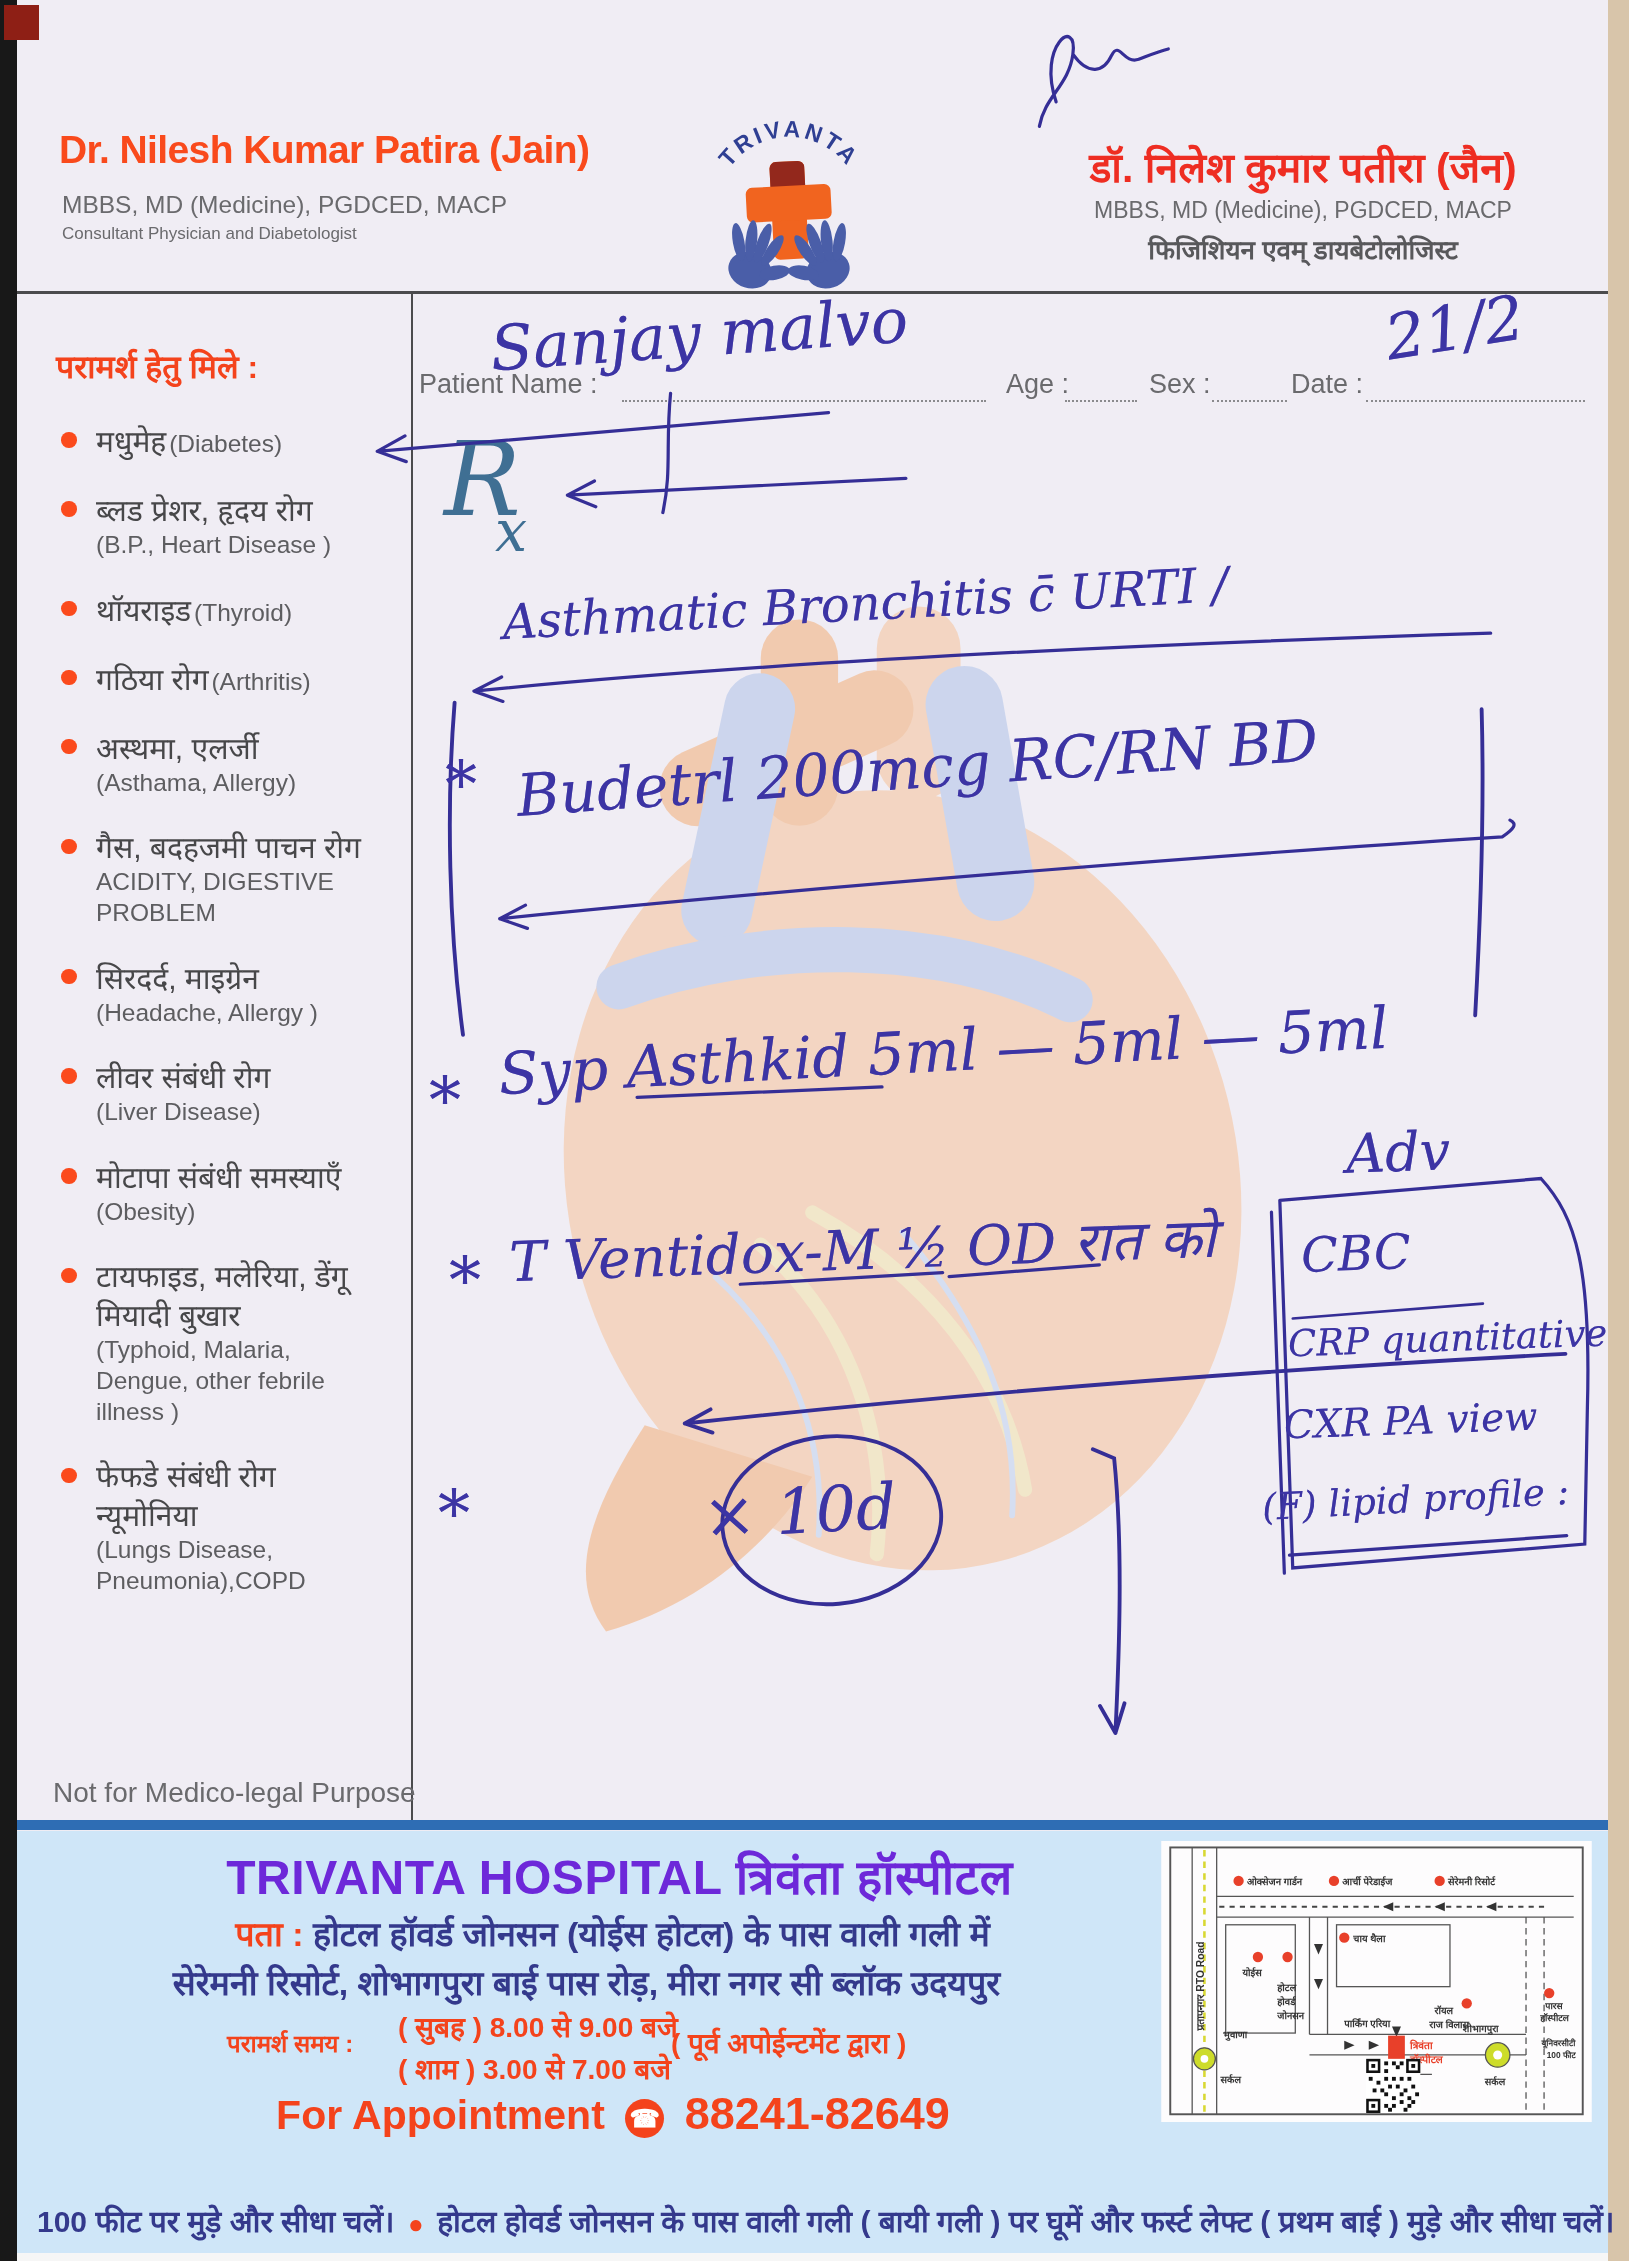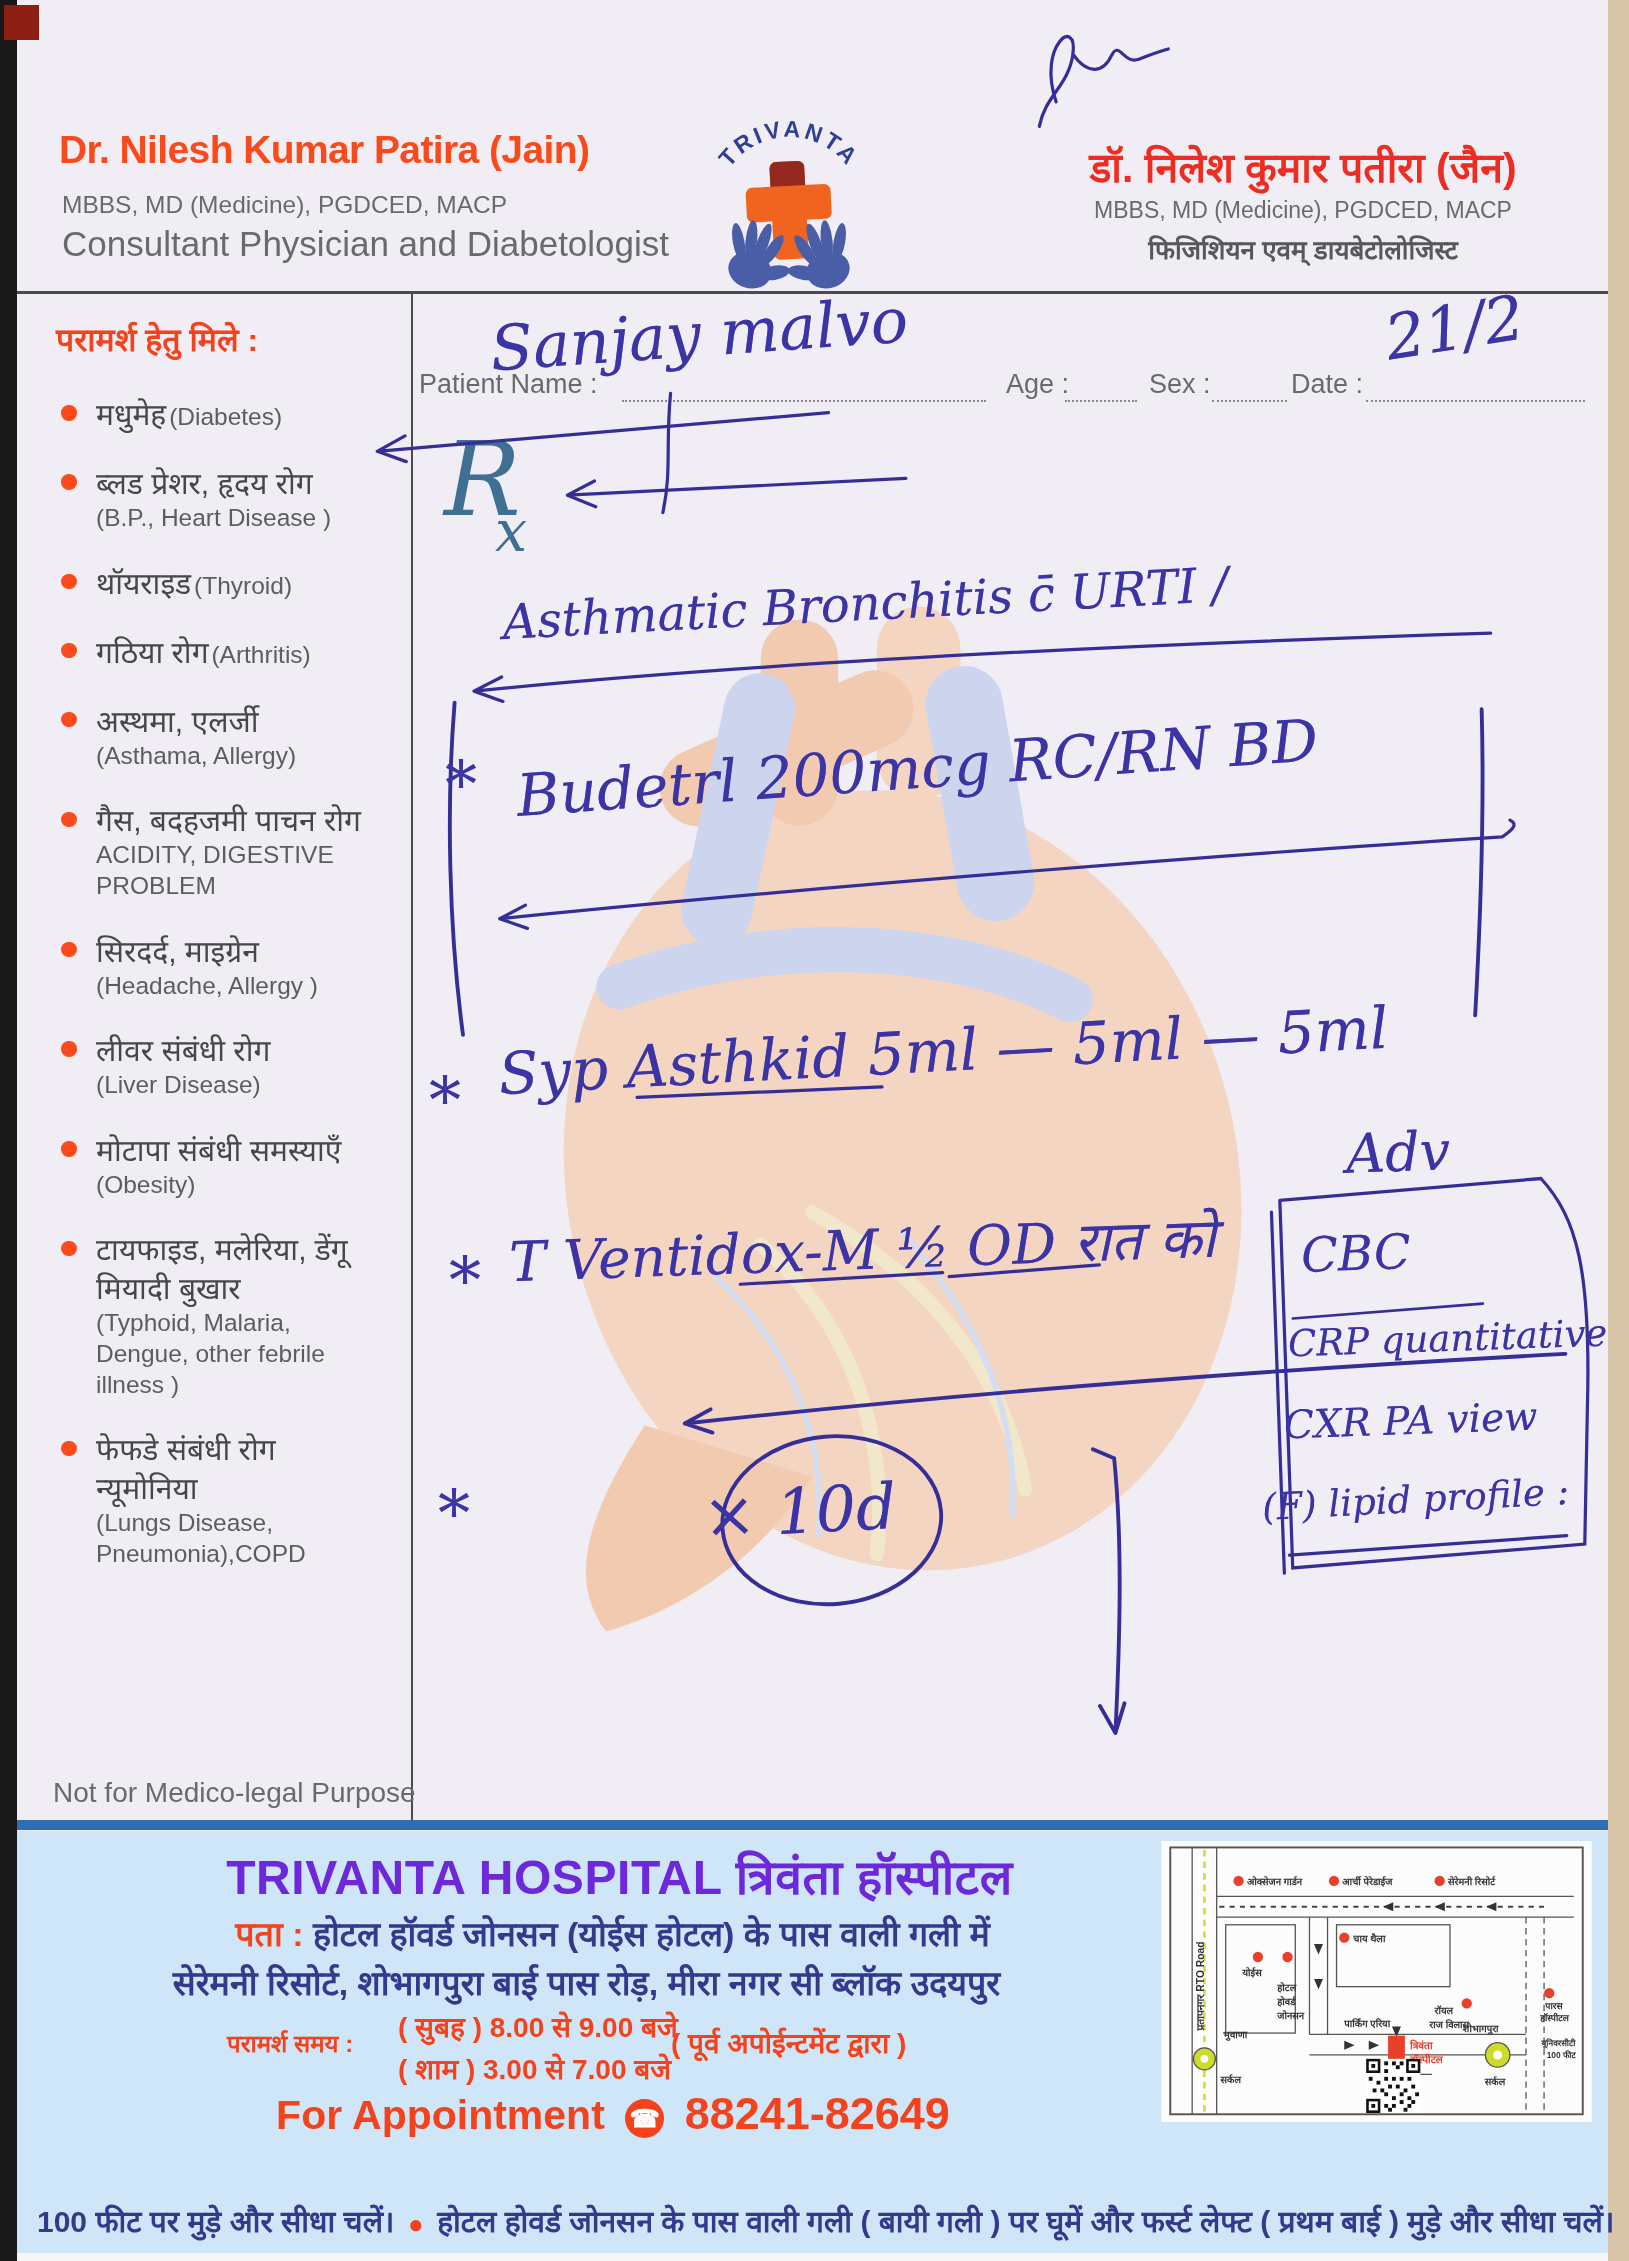--- a/index.html
+++ b/index.html
@@ -7,28 +7,28 @@
         font-family:"Liberation Sans",sans-serif;}
   .abs{position:absolute;}
   .nowrap{white-space:nowrap;}
   
   .edge-left{left:0;top:0;width:17px;height:2261px;background:#181818;}
   .edge-right{left:1608px;top:0;width:22px;height:2261px;background:#d8c5aa;}
   .corner-square{left:3.9px;top:5.2px;width:35px;height:35px;background:#8e1f15;}
   
   .doc-name-en{left:59px;top:128px;font-size:39px;font-weight:bold;color:#f94a1c;letter-spacing:-0.6px;}
   .creds-en{left:62px;top:191px;font-size:24.5px;color:#6a6a6d;}
-  .role-en{left:62px;top:224px;font-size:35px;color:#6a6a6d;}
+  .role-en{left:62px;top:224px;font-size:17px;color:#6a6a6d;}
   .doc-name-hi{left:1032px;top:138px;width:542px;text-align:center;font-size:41px;font-weight:bold;color:#ee2d22;}
   .creds-hi{left:1045px;top:197px;width:516px;text-align:center;font-size:23px;color:#6a6a6d;}
   .role-hi{left:1045px;top:231px;width:516px;text-align:center;font-size:26px;font-weight:bold;color:#58585b;}
   .hrule{left:17px;top:291px;width:1591px;height:2.6px;background:#4b4b4d;}
   .vrule{left:411px;top:294px;width:1.9px;height:1526px;background:#4b4b4d;}
   
-  .sidebar{left:17px;top:294px;width:393px;height:1522px;padding:23px 0 0 39px;box-sizing:border-box;}
+  .sidebar{left:17px;top:294px;width:393px;height:1522px;padding:50px 0 0 39px;box-sizing:border-box;}
   .sb-head{font-size:32px;font-weight:bold;color:#f4431c;margin-bottom:35px;}
   .sb-item{position:relative;padding-left:40px;margin-bottom:30px;color:#474749;}
   .sb-item .dot{position:absolute;left:5.2px;top:10.3px;width:15.5px;height:15.5px;border-radius:50%;background:#fb4a1c;}
   .sb-hi{font-size:30px;font-weight:normal;line-height:1.3;}
   .sb-en{font-size:24.5px;color:#5d5d60;line-height:1.25;}
   .sb-en.inline{display:inline;font-weight:normal;}
   .note-medico{left:53px;top:1777px;font-size:28px;color:#6a6a6d;}
   
   .plabel{font-size:27px;color:#6a6a6d;}
   .dotline{border-bottom:2.6px dotted #8a8a8d;height:0;}

